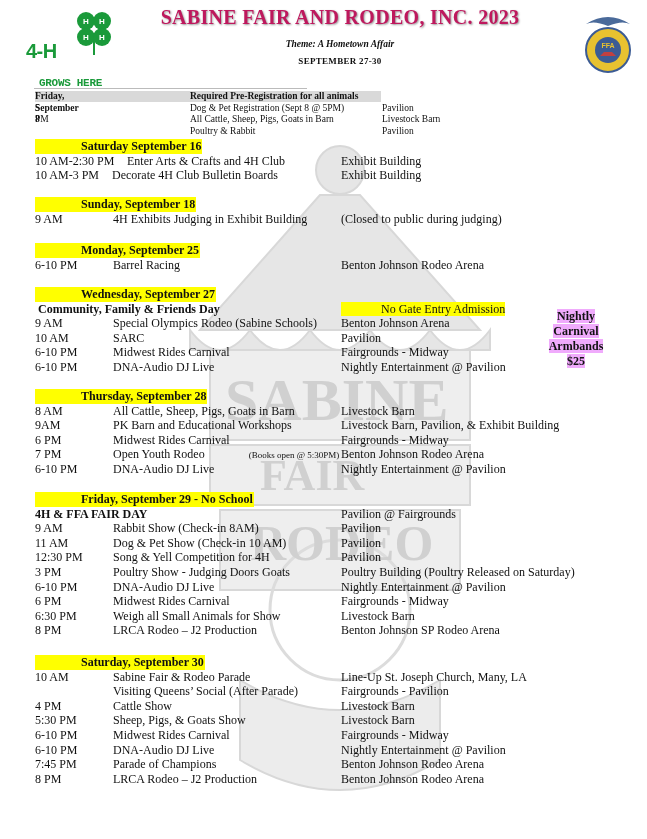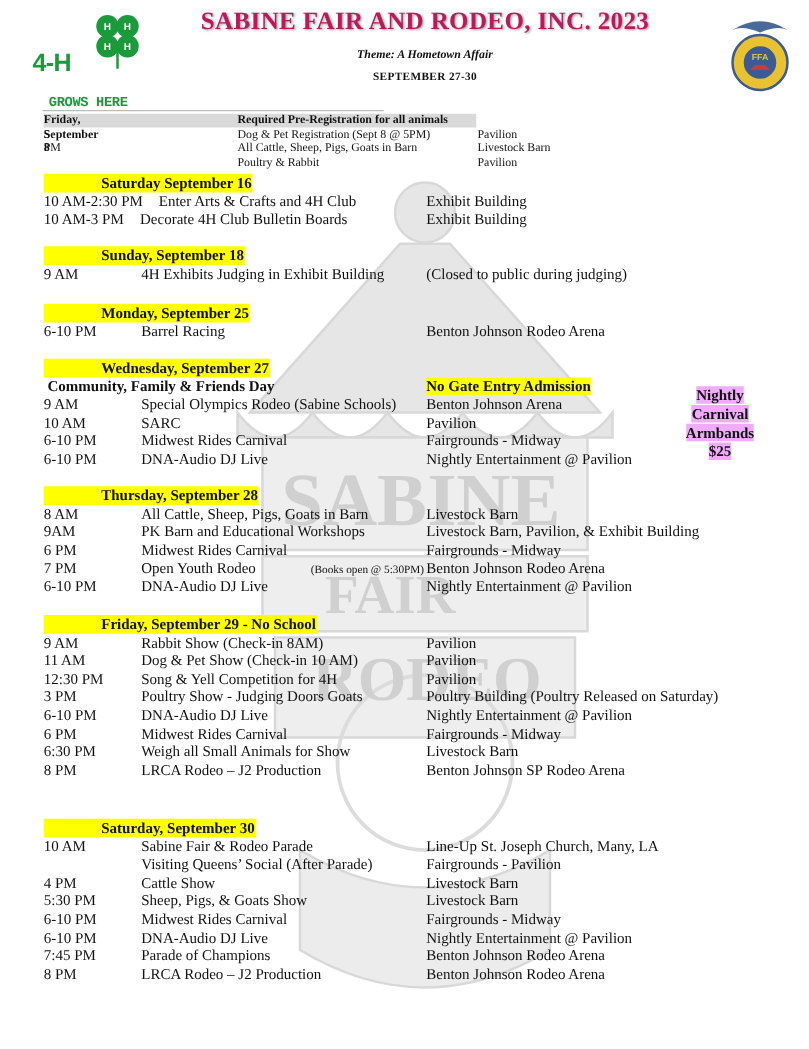--- a/index.html
+++ b/index.html
@@ -31,21 +31,21 @@
   .b { font-weight: bold; }
 
   .day { position: absolute; left: 35px; font-size: 12px; line-height: 14.6px; }
   .day .head { display: inline-block; background: #ffff00; font-weight: bold; padding-right: 1px; padding-left: 46px; }
   .row { position: relative; height: 14.6px; white-space: nowrap; }
   .row span { position: absolute; top: 0; }
   .t { left: 0; }
   .e { left: 78px; text-align: center; }
   .l { left: 306px; }
   .sm { font-size: 9px; padding-left: 41px; }
-  .hl { background: #ffff00; font-weight: bold; }
+  .hl { background: #ffff00; font-weight: normal; padding-left: 40px; }
 
   .armband { position: absolute; left: 545px; top: 309px; width: 62px; text-align: center; font-weight: bold; font-size: 12px; line-height: 15px; }
   .armband span { background: #f0abfc; }
 </style>
 </head>
 <body>
 
 <svg class="watermark" viewBox="0 0 320 680">
   <g fill="#e6e6e6" stroke="#d8d8d8" stroke-width="2">
     <circle cx="160" cy="30" r="24"></circle>
@@ -203,20 +203,24 @@
   <div class="row">
     <span class="t">6-10 PM</span>
     <span class="e">DNA-Audio DJ Live</span>
     <span class="l">Nightly Entertainment @ Pavilion</span>
   </div>
 </div>
 
 <div class="day" style="top:492px">
   <div class="head">Friday, September 29 - No School</div>
   <div class="row">
+    <span class="t b">4H &amp; FFA FAIR DAY</span>
+    <span class="l">Pavilion @ Fairgrounds</span>
+  </div>
+  <div class="row">
     <span class="t">9 AM</span>
     <span class="e">Rabbit Show (Check-in 8AM)</span>
     <span class="l">Pavilion</span>
   </div>
   <div class="row">
     <span class="t">11 AM</span>
     <span class="e">Dog &amp; Pet Show (Check-in 10 AM)</span>
     <span class="l">Pavilion</span>
   </div>
   <div class="row">

